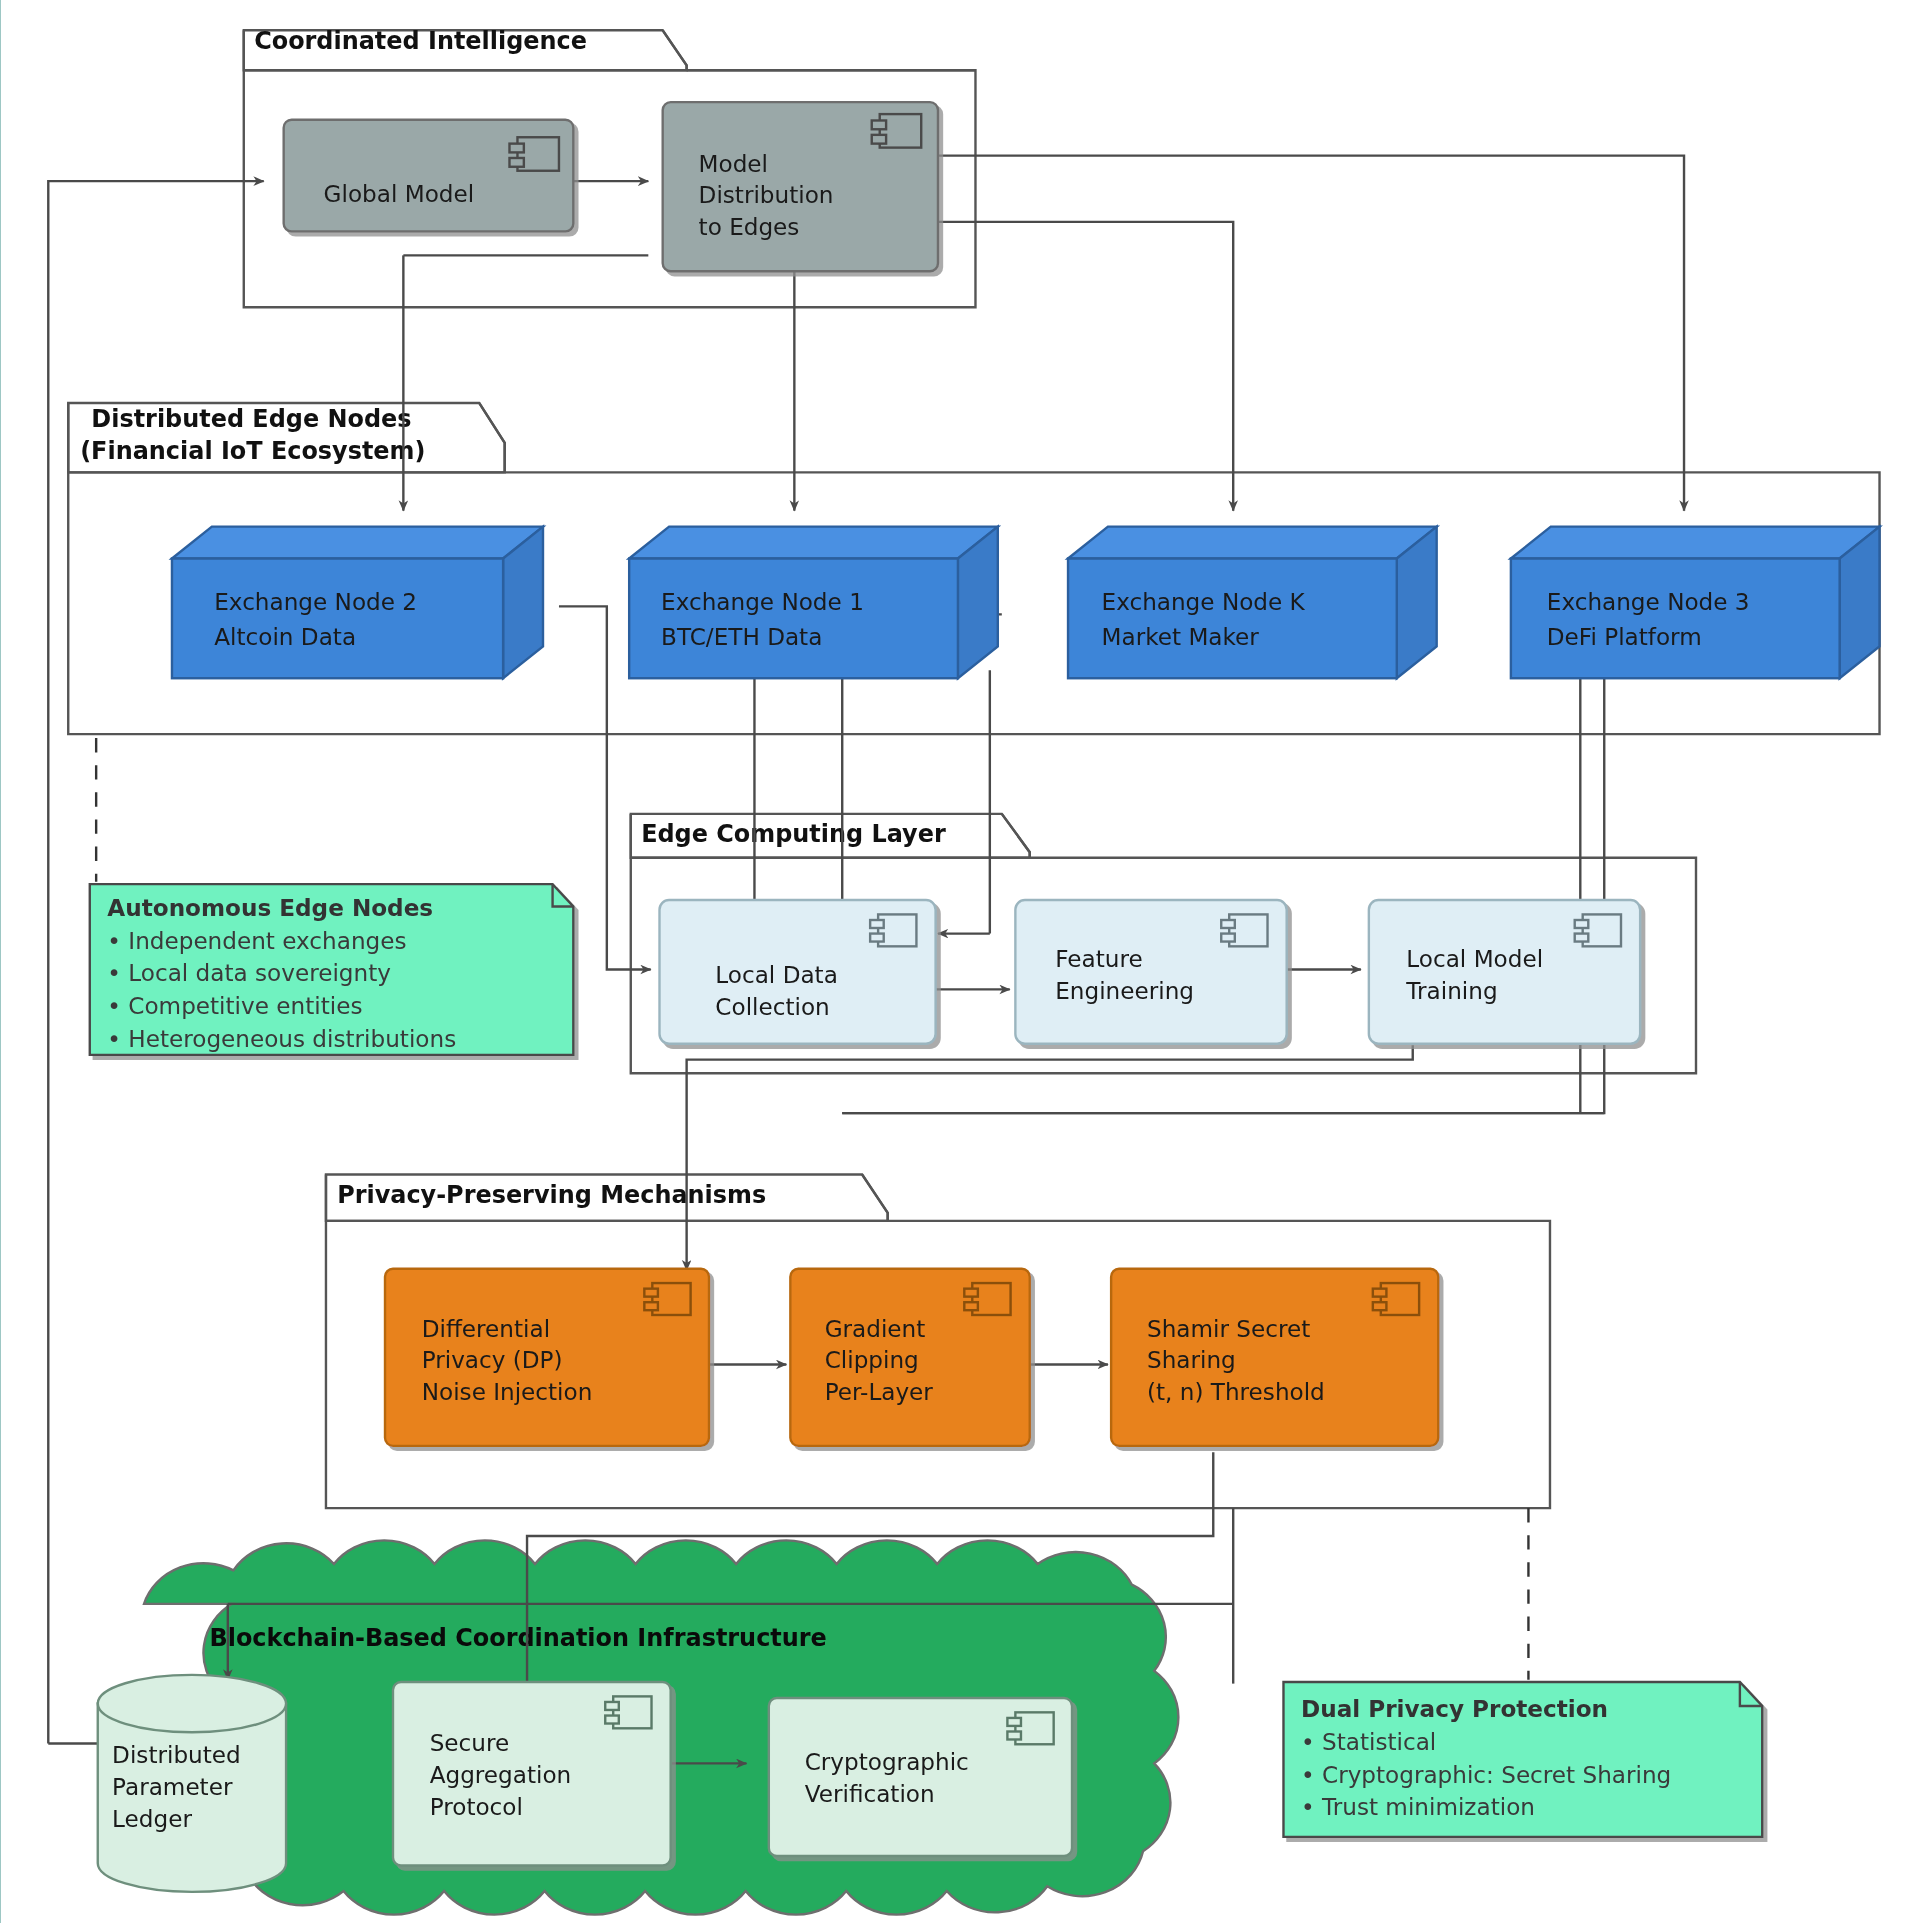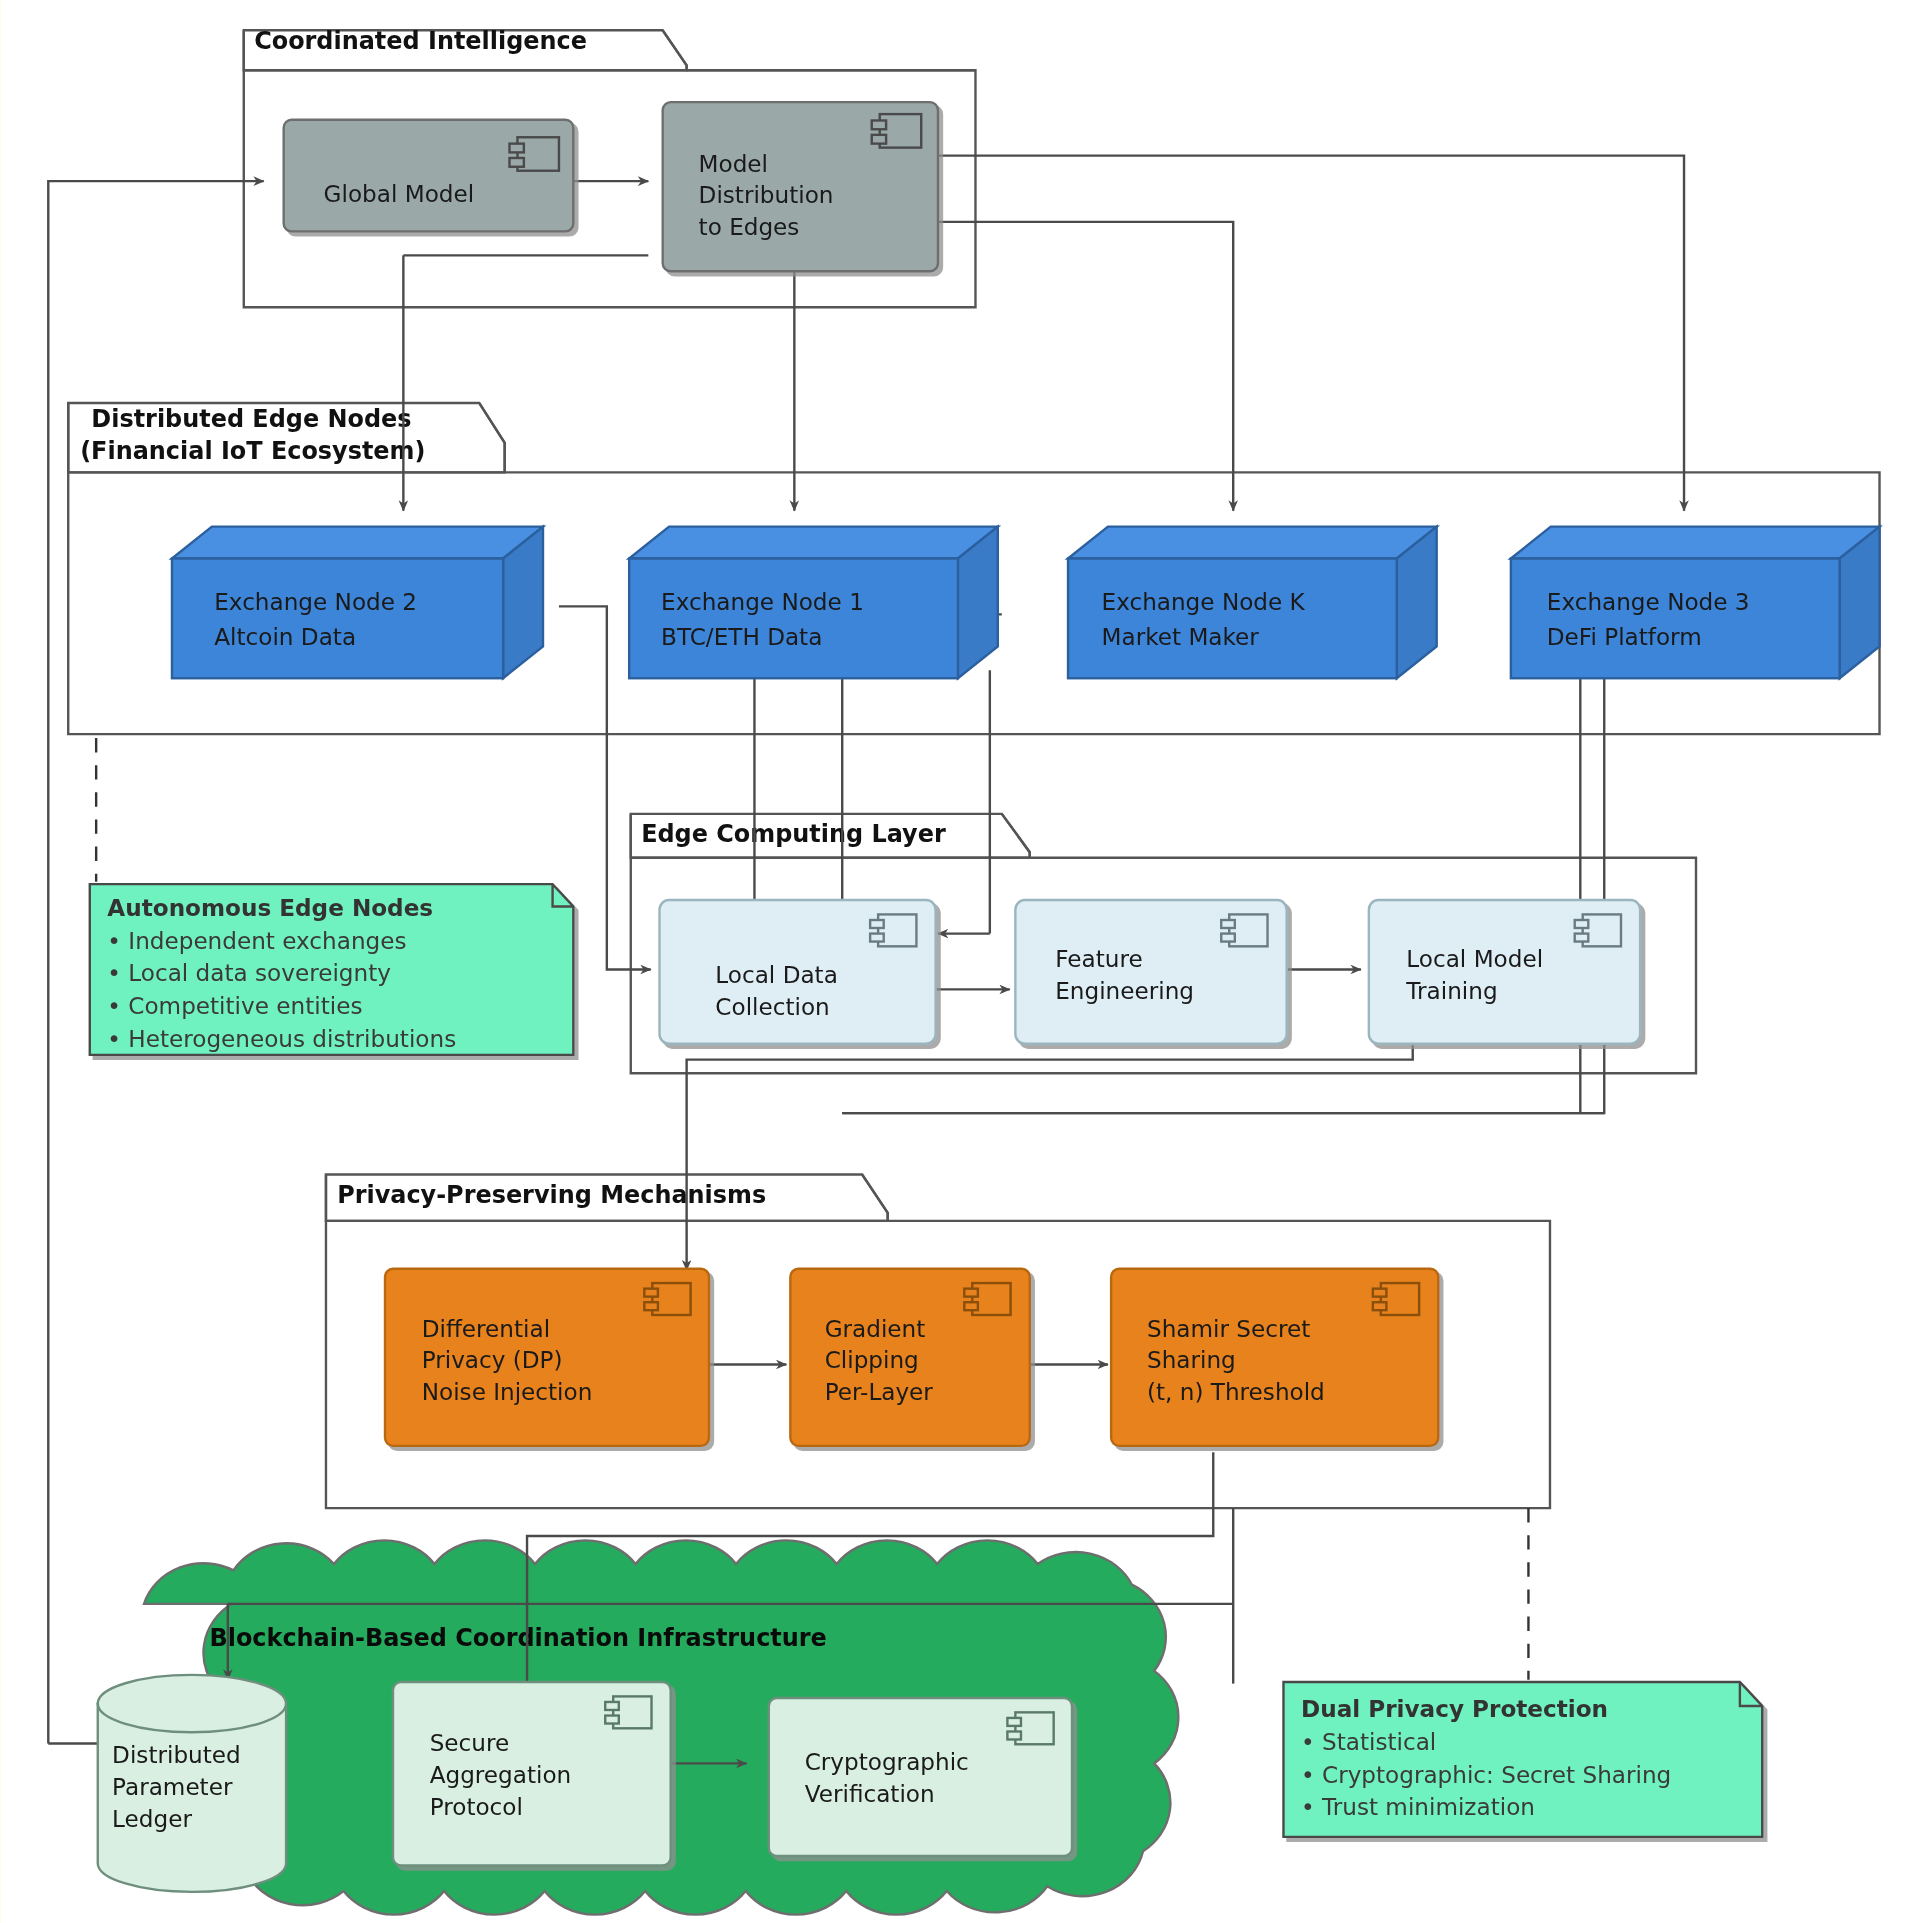--- a/index.html
+++ b/index.html
@@ -1,17 +1,17 @@
 <!DOCTYPE html>
 <html style="font-size:12.8px"><head>
 <meta charset="utf-8">
 <style>
   html,body{margin:0;padding:0;background:#ffffff;}
   body{font-family:"DejaVu Sans", sans-serif;}
-  #root{position:relative;width:1931px;height:1923px;overflow:hidden;background:#fef9c3;}
+  #root{position:relative;width:1931px;height:1923px;overflow:hidden;background:#0f766e;}
   svg{display:block;}
   .pkg-title{font-family:"DejaVu Sans", sans-serif;font-weight:bold;font-size:30px;fill:#111111;}
   .node-lbl{font-family:"DejaVu Sans", sans-serif;font-size:29px;fill:#1a1a1a;}
   .note-title{font-family:"DejaVu Sans", sans-serif;font-weight:bold;font-size:29px;fill:#333333;}
   .note-line{font-family:"DejaVu Sans", sans-serif;font-size:29px;fill:#3a3a3a;}
   .cloud-title{font-family:"DejaVu Sans", sans-serif;font-weight:bold;font-size:30px;fill:#0a0a0a;}
 </style>
 </head>
 <body>
 

